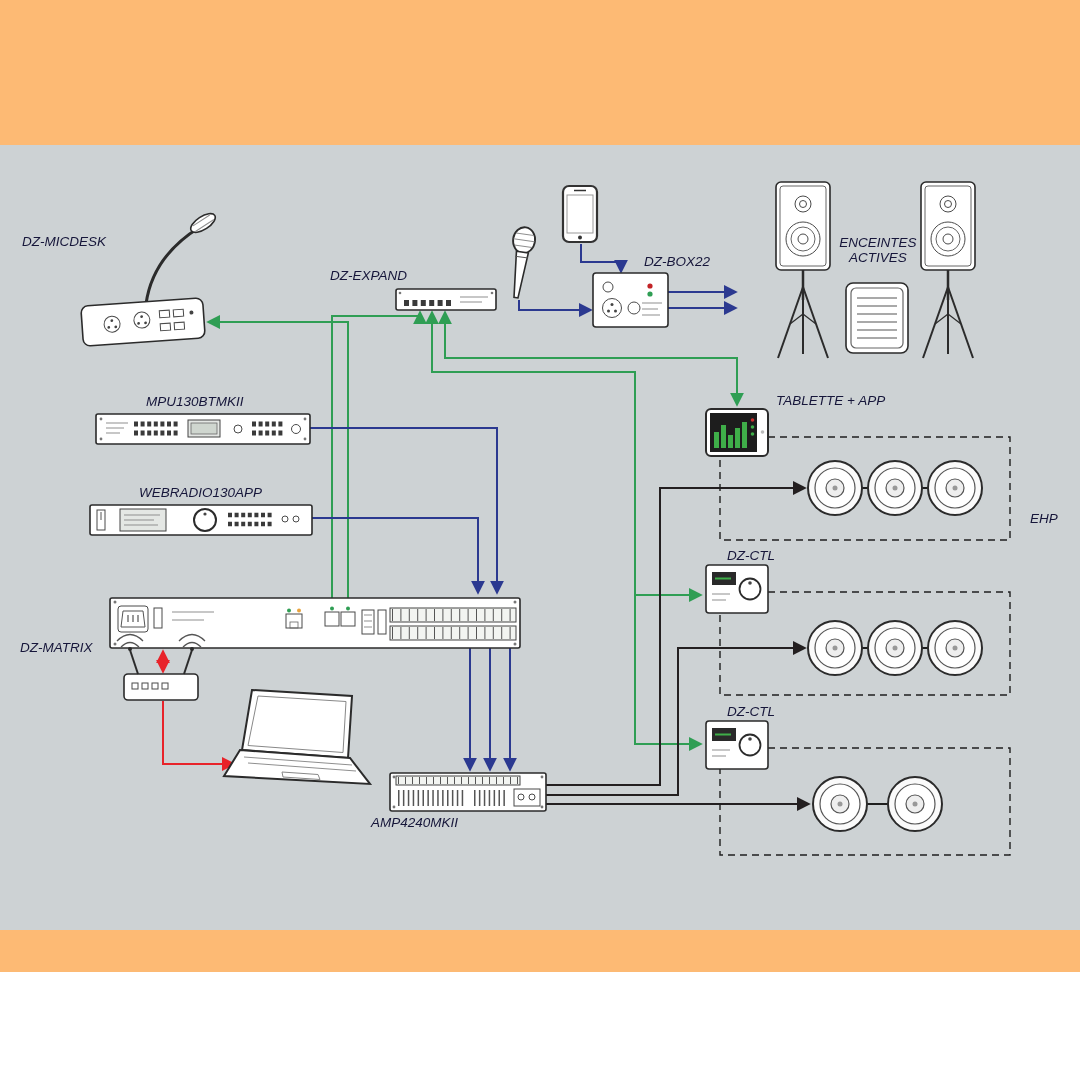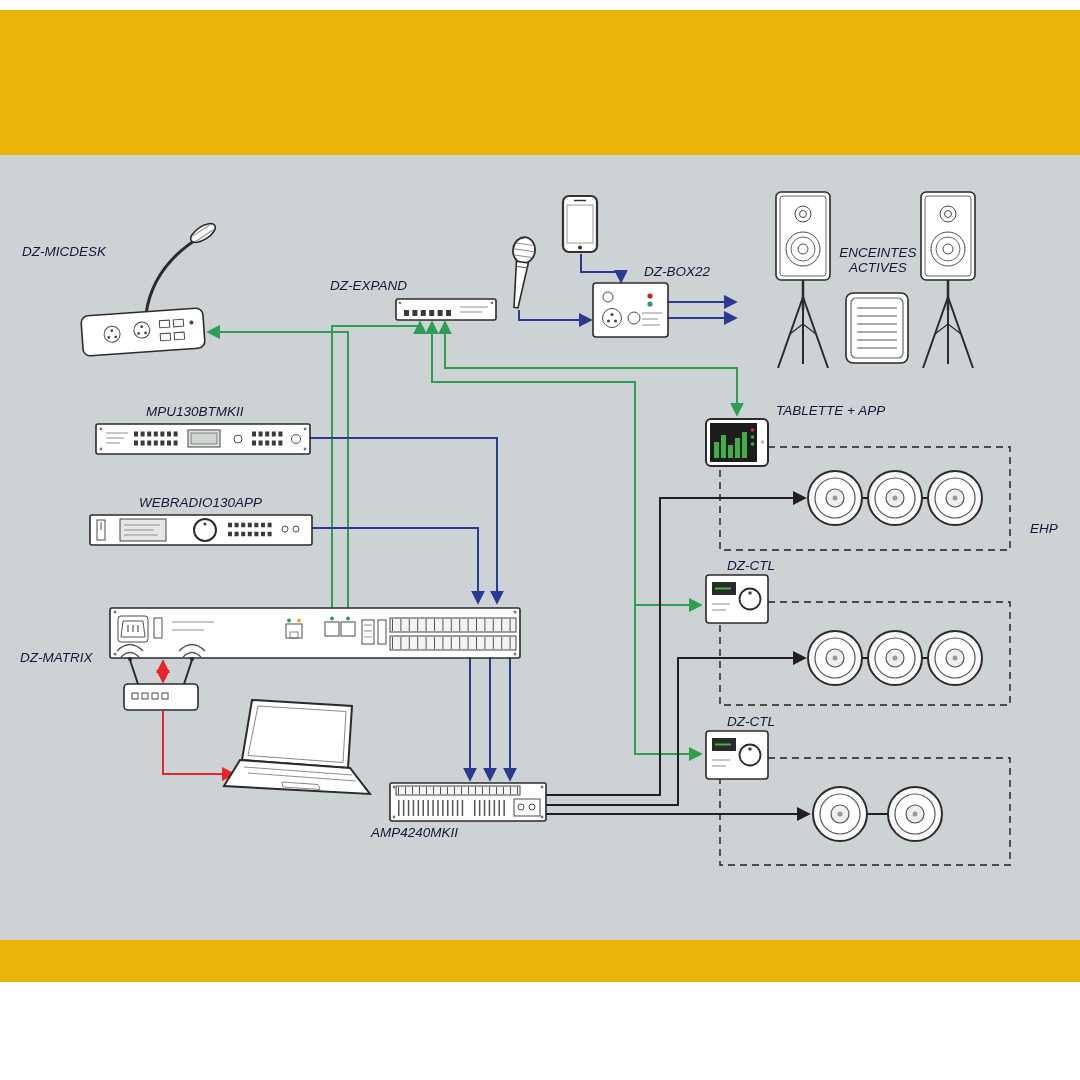--- a/index.html
+++ b/index.html
@@ -1,16 +1,16 @@
 <!DOCTYPE html>
 <html><head>
 <meta charset="utf-8">
 <style>
   html,body{margin:0;padding:0;background:#ffffff;}
-  #stage{position:relative;width:1080px;height:972px;background:#eab308;overflow:hidden;font-family:"Liberation Sans",sans-serif;margin-top:10px;}
+  #stage{position:relative;width:1080px;height:972px;background:#fdba74;overflow:hidden;font-family:"Liberation Sans",sans-serif;}
   #panel{position:absolute;left:0;top:145px;width:1080px;height:785px;background:#cdd2d4;}
   svg{position:absolute;left:0;top:0;}
   .lbl{font:italic 13.5px "Liberation Sans",sans-serif;fill:#16163a;}
   .dev{fill:#ffffff;stroke:#2b2b2b;stroke-width:1.6;}
   .det{fill:#ffffff;stroke:#4a4a4a;stroke-width:1;}
   .print{stroke:#8f8f8f;stroke-width:1;fill:none;}
   .ln{fill:none;stroke-width:2;}
   .g{stroke:#2f9e54;}
   .b{stroke:#2b3990;}
   .r{stroke:#e8232a;}

